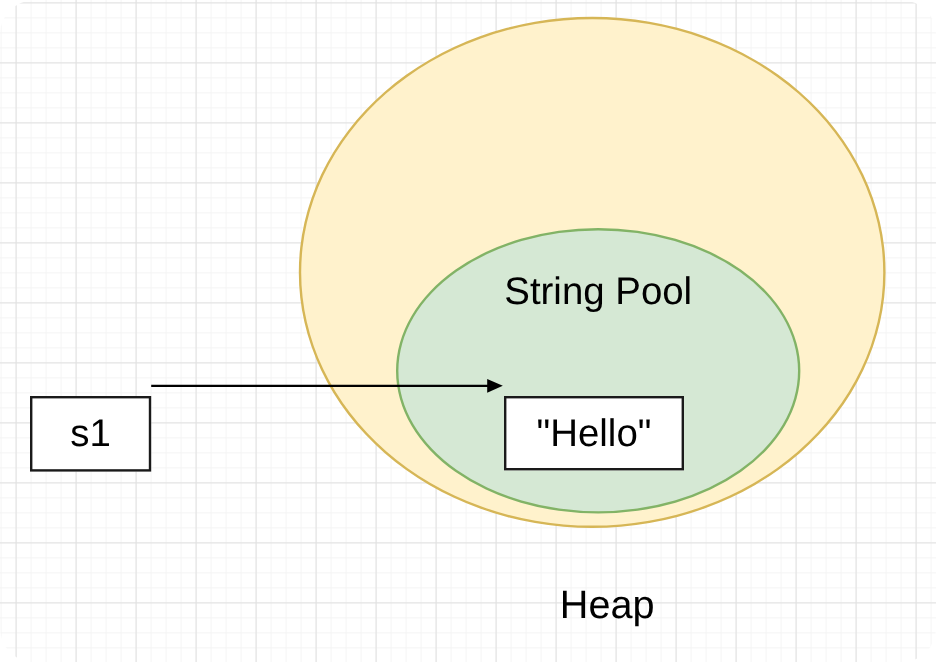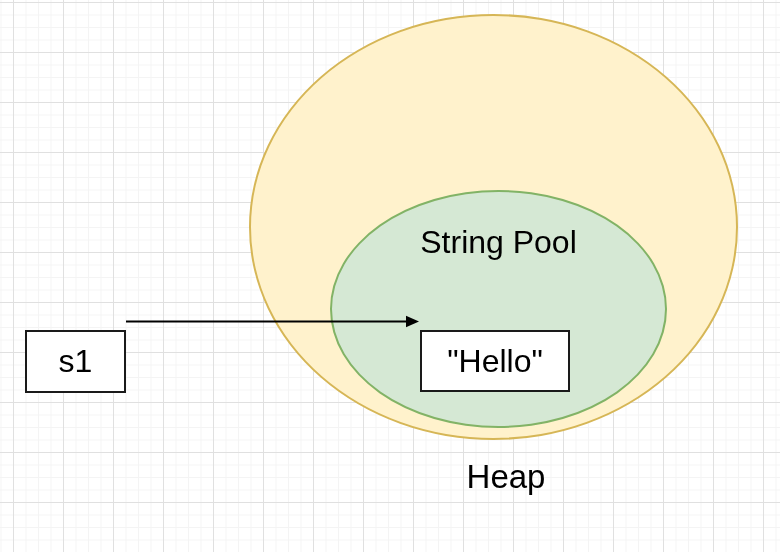--- a/index.html
+++ b/index.html
@@ -16,20 +16,21 @@
     height: 552px;
     overflow: hidden;
     background-color: #ffffff;
     background-image:
       linear-gradient(to right, #e0e0e0 1px, transparent 1px),
       linear-gradient(to bottom, #e0e0e0 1px, transparent 1px),
       linear-gradient(to right, #f4f4f4 1px, transparent 1px),
       linear-gradient(to bottom, #f4f4f4 1px, transparent 1px);
     background-size: 50px 50px, 50px 50px, 12.5px 12.5px, 12.5px 12.5px;
     background-position: 13px 2px, 13px 2px, 13px 2px, 13px 2px;
+    border-radius: 29px;
   }
   .shape {
     position: absolute;
     box-sizing: border-box;
   }
   .ellipse-heap {
     left: 249px;
     top: 14px;
     width: 489px;
     height: 426px;
@@ -53,21 +54,21 @@
   }
   .label-string-pool {
     left: 330px;
     top: 224px;
     width: 337px;
     font-size: 32px;
     line-height: 36px;
   }
   .label-heap {
     left: 416px;
-    top: 459px;
+    top: 486px;
     width: 180px;
     font-size: 33px;
     line-height: 36px;
   }
   .node {
     position: absolute;
     box-sizing: border-box;
     background: #ffffff;
     border: 2px solid #1a1a1a;
     display: flex;

